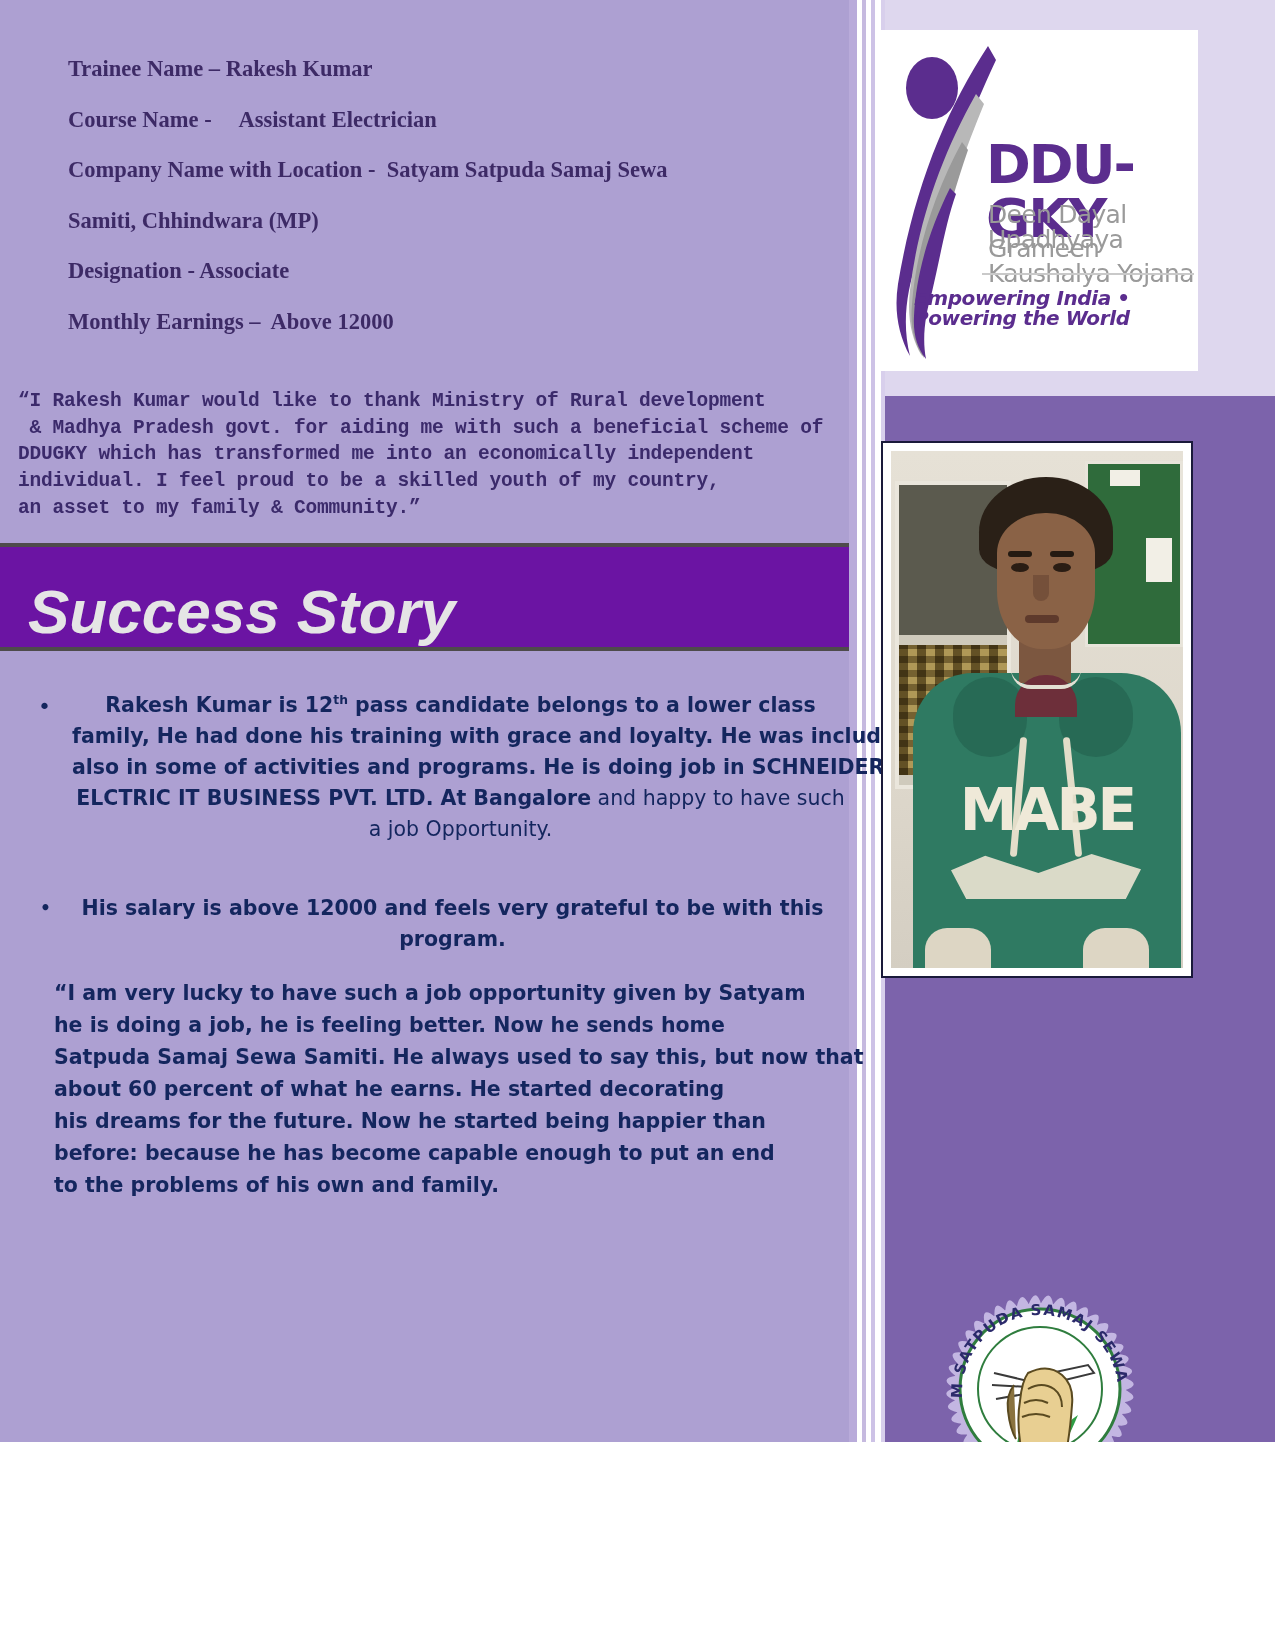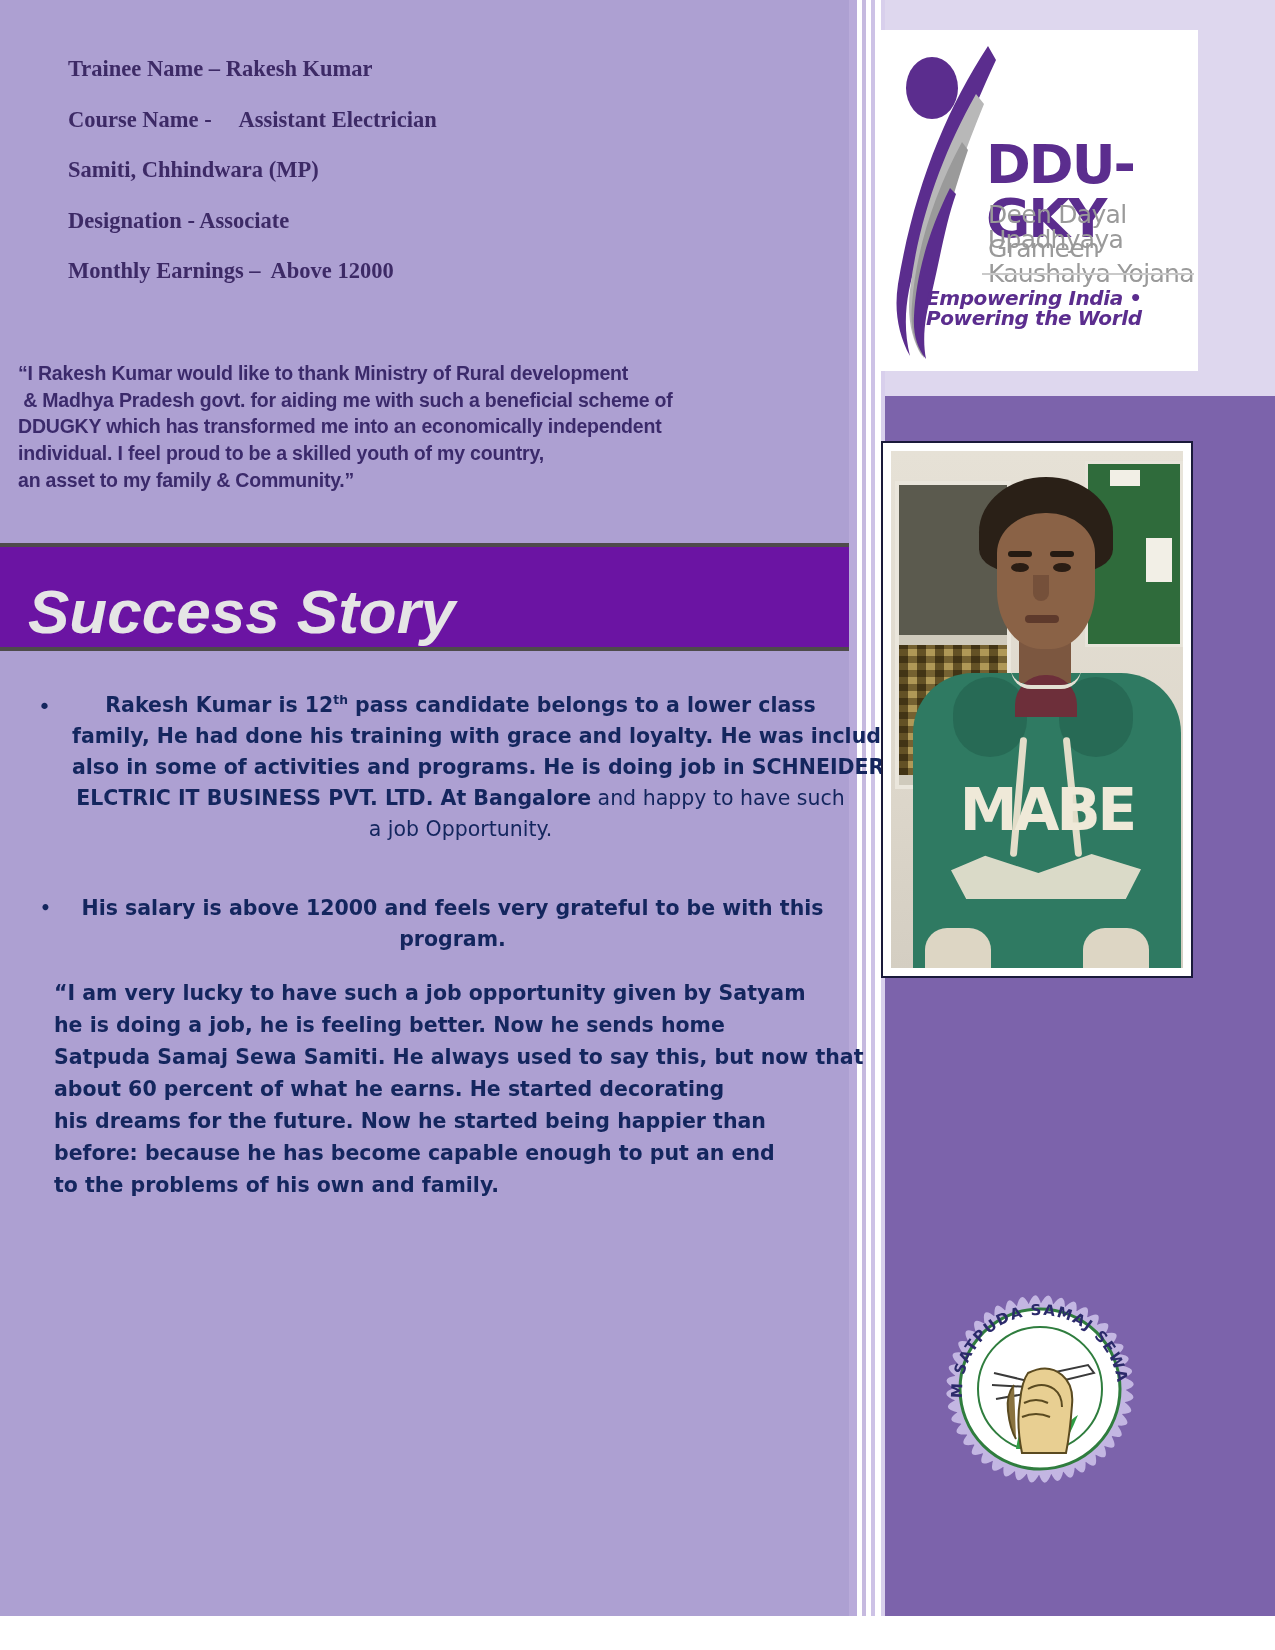--- a/index.html
+++ b/index.html
@@ -6,21 +6,21 @@
     margin: 0;
     padding: 0;
     background: #ffffff;
   }
   body {
     font-family: "Liberation Sans", sans-serif;
   }
   #page {
     position: relative;
     width: 1275px;
-    height: 1616px;
+    height: 1442px;
     overflow: hidden;
     background: #ffffff;
   }
 
   
   .left-panel {
     position: absolute;
     left: 0; top: 0;
     width: 849px;
     height: 1650px;
@@ -61,23 +61,23 @@
     font-weight: bold;
     font-size: 22.5px;
     color: #3d2a66;
     line-height: 1;
     margin-bottom: 28px;
     white-space: pre;
   }
 
   .thank-quote {
     position: absolute;
-    left: 18px; top: 360px;
+    left: 18px; top: 388px;
     width: 820px;
-    font-family: Liberation Sans, sans-serif;
+    font-family: Liberation Mono, monospace;
     font-weight: bold;
     font-size: 19.5px;
     line-height: 26.7px;
     color: #3b2a6b;
     letter-spacing: -0.2px;
   }
   .thank-quote div { white-space: pre; }
 
   
   .banner {
@@ -177,21 +177,21 @@
   .logo-sub1 { top: 172px; }
   .logo-sub2 { top: 206px; }
   .logo-rule {
     position: absolute;
     left: 104px; top: 243px;
     width: 212px; height: 2px;
     background: #c9c9c9;
   }
   .logo-tagline {
     position: absolute;
-    left: 48px; top: 258px;
+    left: 36px; top: 258px;
     font-family: "DejaVu Sans", sans-serif;
     font-style: italic;
     font-weight: bold;
     font-size: 20px;
     color: #5b2d8e;
     letter-spacing: -0.4px;
     line-height: 1;
   }
 
   
@@ -389,20 +389,21 @@
     <div class="stripe" style="left:26px;width:6px;background:#ffffff;"></div>
     <div class="stripe" style="left:32px;width:4px;background:#d8cfec;"></div>
   </div>
 
   <div class="right-panel"></div>
   <div class="right-top-wash"></div>
 
   <div class="details">
     <div class="detail-line">Trainee Name – Rakesh Kumar</div>
     <div class="detail-line">Course Name -     Assistant Electrician</div>
+    <div class="detail-line">Company Name with Location -  Satyam Satpuda Samaj Sewa</div>
     <div class="detail-line">Samiti, Chhindwara (MP)</div>
     <div class="detail-line">Designation - Associate</div>
     <div class="detail-line">Monthly Earnings –  Above 12000</div>
   </div>
 
   <div class="thank-quote nosel">
     <div>“I Rakesh Kumar would like to thank Ministry of Rural development</div>
     <div> &amp; Madhya Pradesh govt. for aiding me with such a beneficial scheme of</div>
     <div>DDUGKY which has transformed me into an economically independent</div>
     <div>individual. I feel proud to be a skilled youth of my country,</div>

